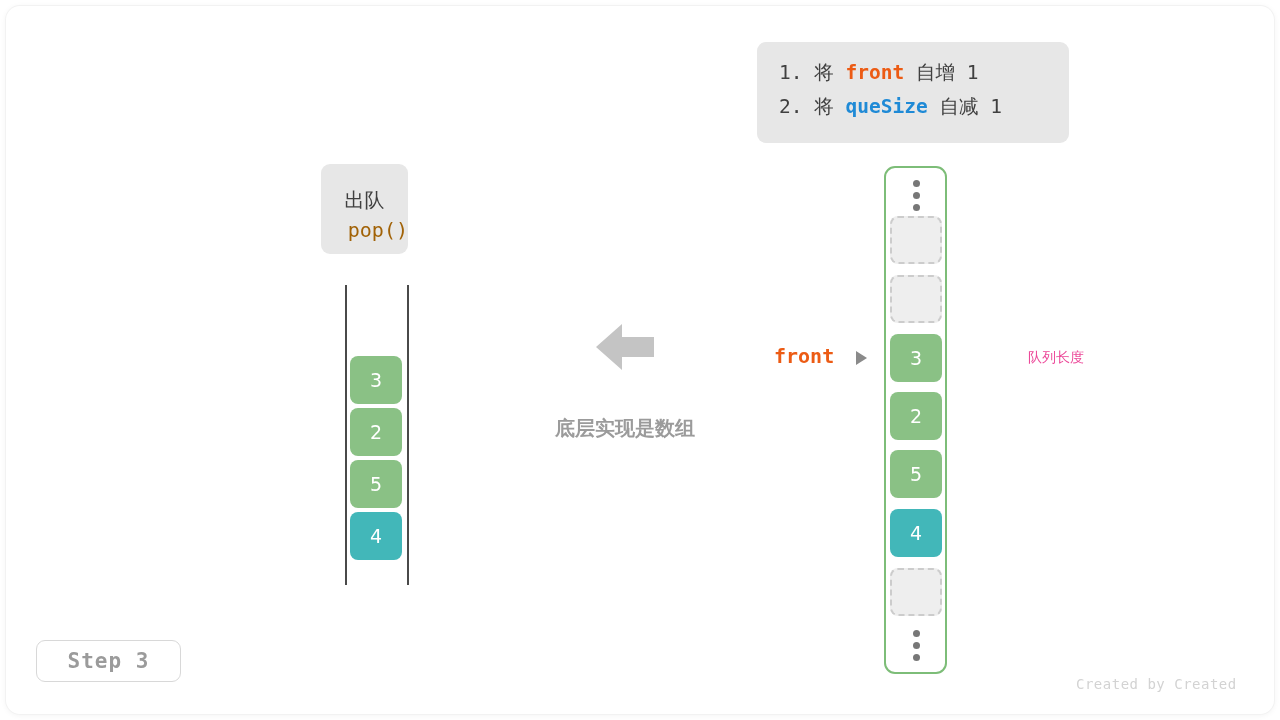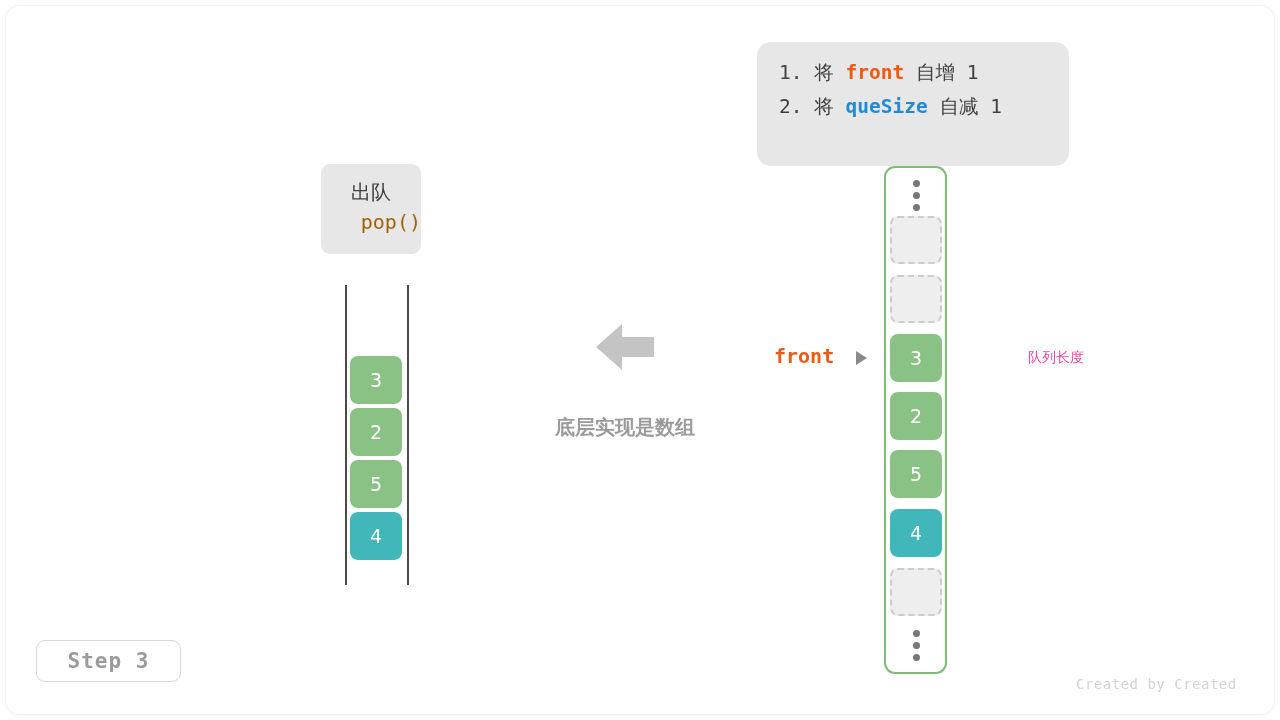--- a/index.html
+++ b/index.html
@@ -32,23 +32,23 @@
     box-shadow: 0 0 0 1px #f2f2f2, 0 1px 6px rgba(0,0,0,0.06);
     box-sizing: border-box;
   }
 
   
   .instr-box {
     position: absolute;
     left: 757px;
     top: 42px;
     width: 312px;
-    height: 124px;
+    height: 101px;
     background: #e7e7e7;
-    border-radius: 14px;
+    border-radius: 9px;
     box-sizing: border-box;
     padding: 14px 22px 0 22px;
   }
   .instr-line {
     font-family: "DejaVu Sans Mono", "Liberation Mono", monospace;
     font-size: 19.5px;
     color: #404040;
     line-height: 34px;
     white-space: pre;
     letter-spacing: 0px;
@@ -61,26 +61,26 @@
     color: #1f8ad6;
     font-weight: bold;
     text-align: center;
   }
 
   
   .pop-box {
     position: absolute;
     left: 321px;
     top: 164px;
-    width: 100px;
+    width: 87px;
     height: 90px;
     background: #e7e7e7;
     border-radius: 9px;
     box-sizing: border-box;
-    padding-top: 13px;
+    padding-top: 21px;
   }
   .pop-cn {
     font-family: "DejaVu Sans", "Liberation Sans", sans-serif;
     font-size: 20px;
     color: #404040;
     text-align: center;
     line-height: 30px;
   }
   .pop-fn {
     font-family: "DejaVu Sans Mono", "Liberation Mono", monospace;
@@ -138,21 +138,21 @@
     height: 50px;
   }
 
   
   .caption {
     position: absolute;
     left: 529px;
     top: 412px;
     width: 192px;
     text-align: center;
-    font-family: Liberation Mono, monospace;
+    font-family: Liberation Serif, serif;
     font-size: 20px;
     font-weight: bold;
     color: #9b9b9b;
     line-height: 33px;
   }
 
   
   .front-label {
     position: absolute;
     left: 774px;

